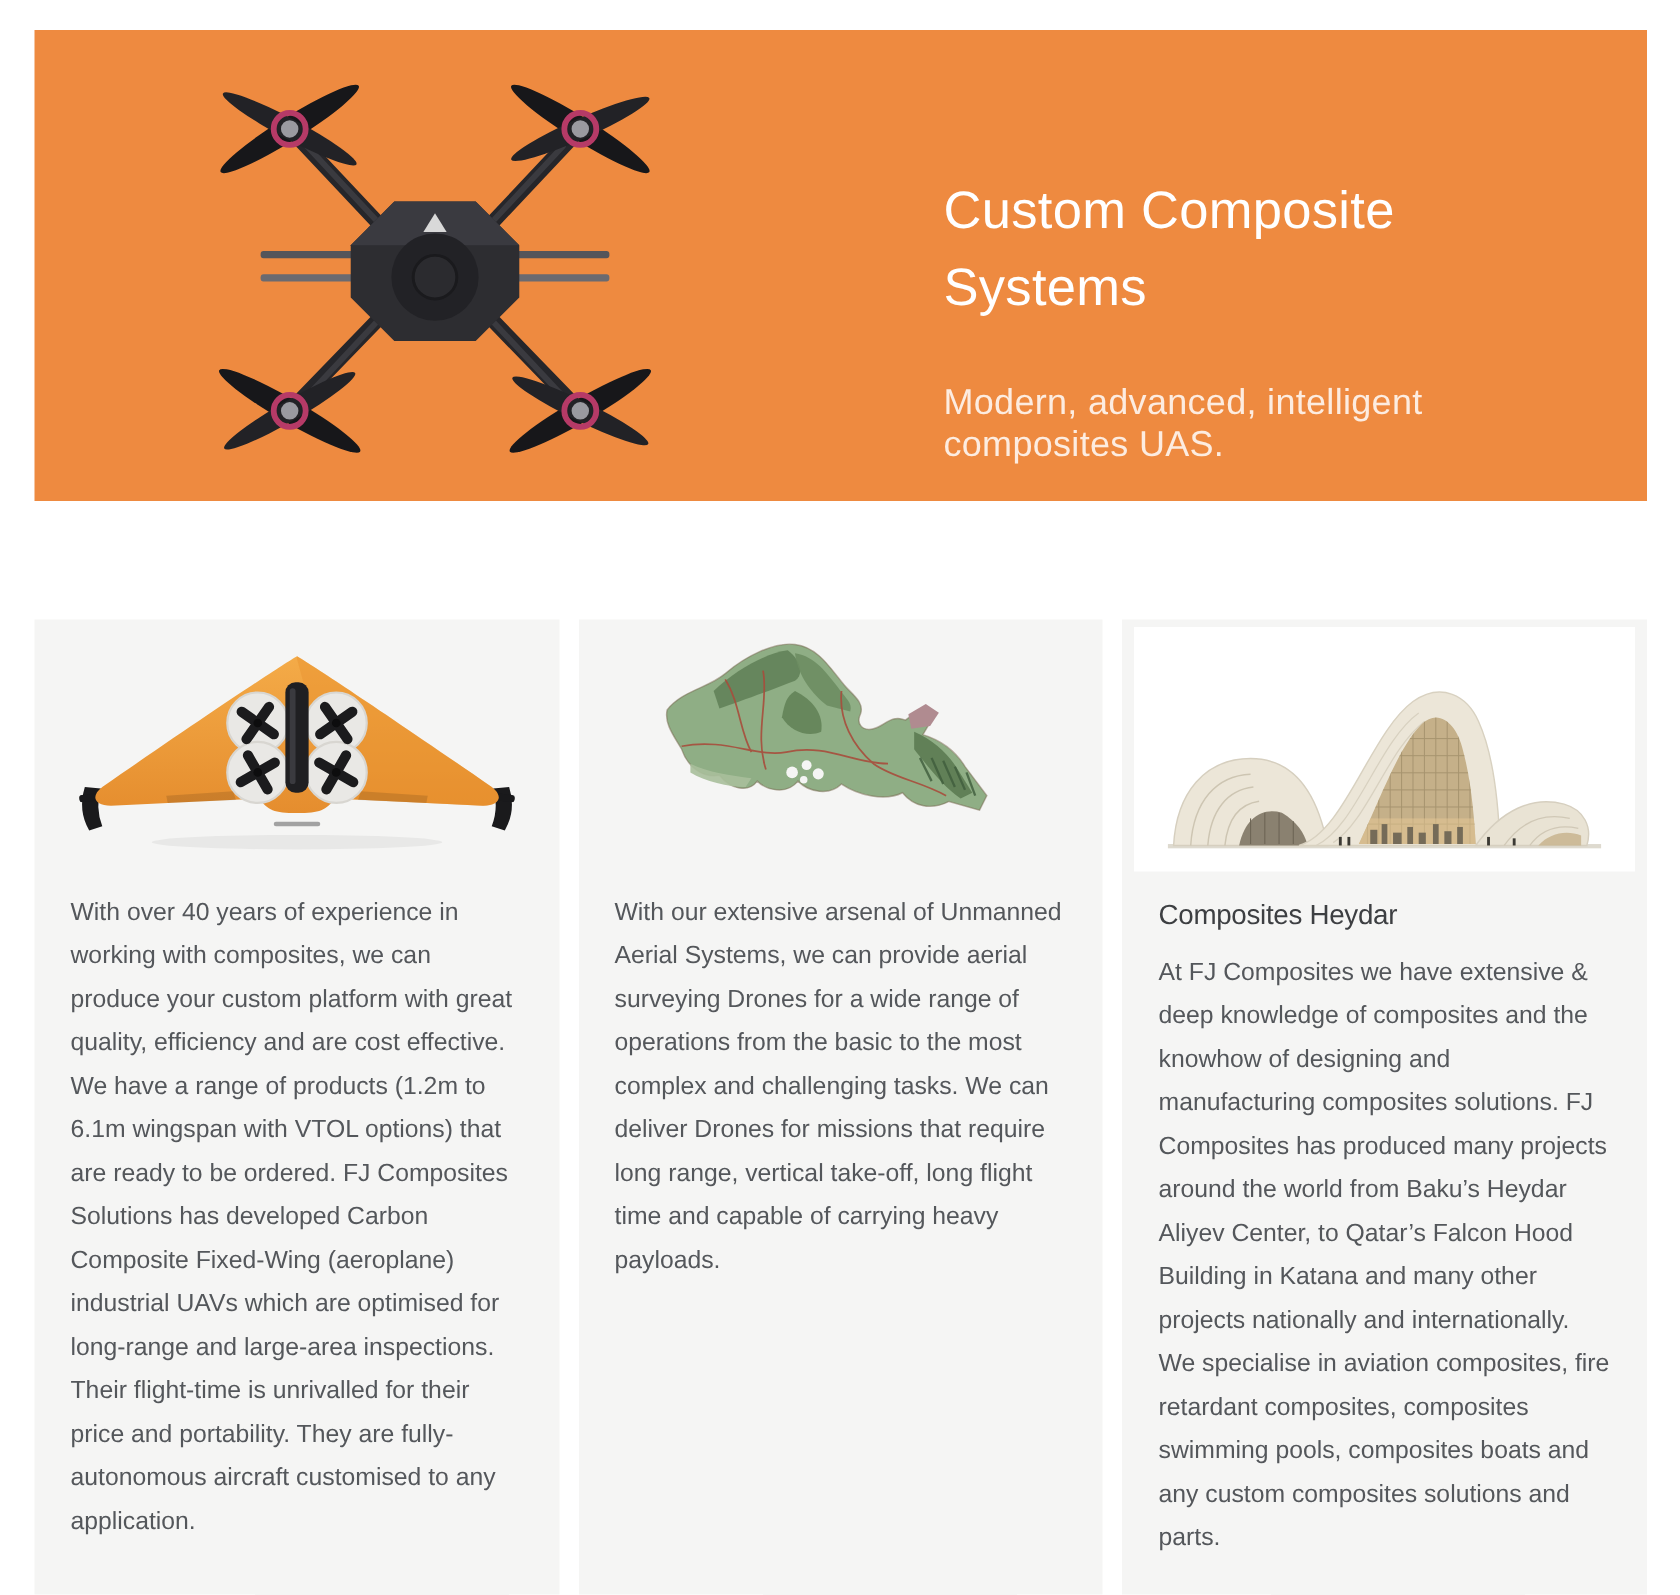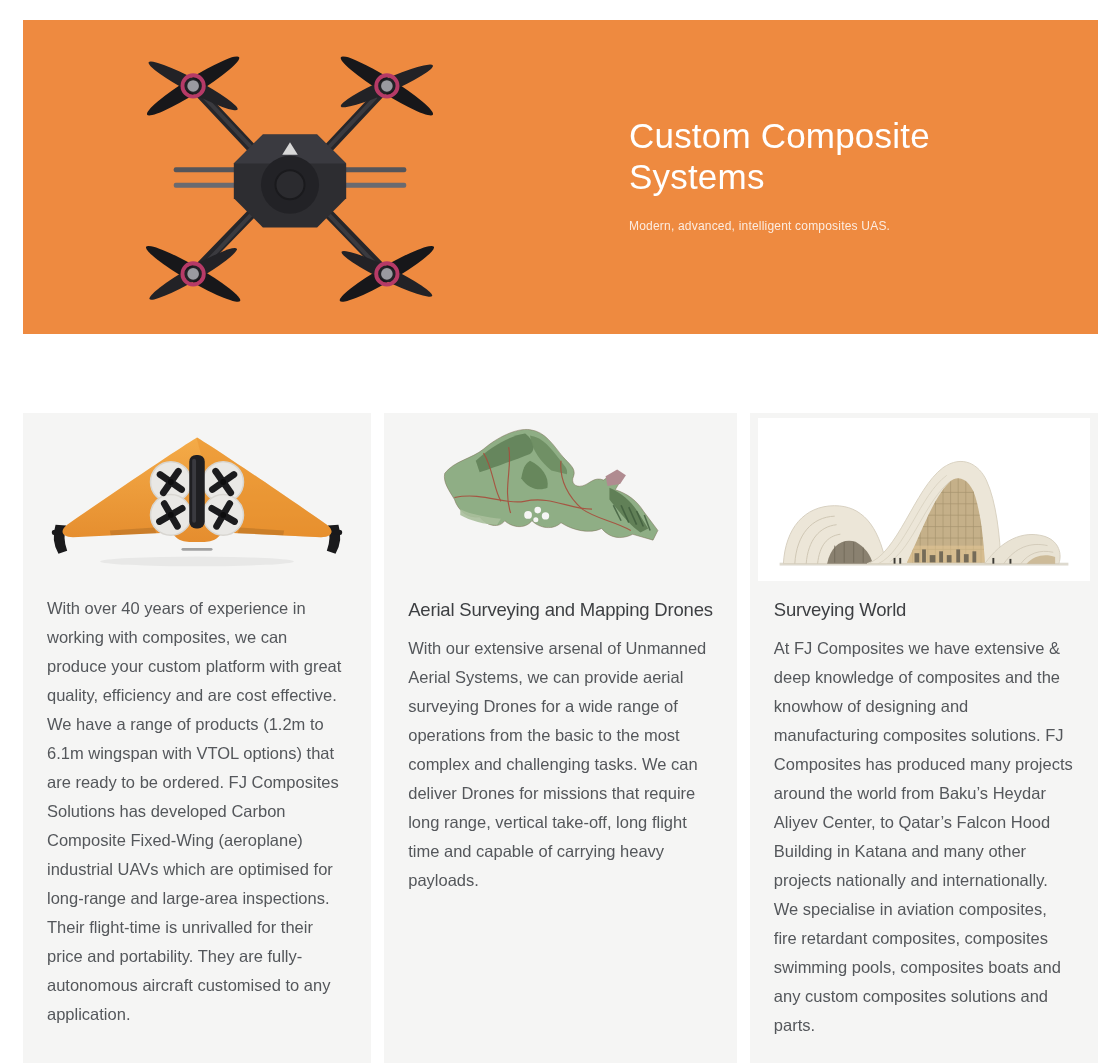--- a/index.html
+++ b/index.html
@@ -14,25 +14,25 @@
     position: relative;
     margin: 20px 22px 0 23px;
     height: 314px;
     background: #ee8a40;
     overflow: hidden;
   }
   .hero-media { position: absolute; left: 82px; top: 2px; }
   .hero-text { position: absolute; left: 606px; top: 95px; width: 400px; }
   .hero-title {
     margin: 0; font-size: 35px; font-weight: 400;
-    line-height: 41px; color: #ffffff; width: 360px;
+    line-height: 51px; color: #ffffff; width: 360px;
     letter-spacing: 0.2px;
   }
   .hero-sub {
-    margin: 22px 0 0; font-size: 12px; font-weight: 400;
+    margin: 38px 0 0; font-size: 24px; font-weight: 400;
     color: rgba(255,255,255,0.84); letter-spacing: 0.2px;
   }
   
   .cards {
     display: flex; gap: 13px;
     margin: 79px 22px 0 23px;
     align-items: stretch;
   }
   .card {
     flex: 1 1 0;
@@ -217,21 +217,20 @@
           </g>
 
           <g stroke="#a84d3c" stroke-width="1.2" fill="none" opacity="0.9">
             <path d="M40,80 C70,74 92,88 112,84 C140,78 158,92 182,92"></path>
             <path d="M96,28 C100,48 90,72 98,96"></path>
             <path d="M150,42 C148,62 158,80 172,92 C186,102 204,104 222,114"></path>
             <path d="M70,34 C80,50 80,70 88,84"></path>
           </g>
         </svg>
       </div>
-      <h2 class="card-title">Aerial Surveying and Mapping Drones</h2>
       <p class="card-body">With our extensive arsenal of Unmanned Aerial Systems, we can provide aerial surveying Drones for a wide range of operations from the basic to the most complex and challenging tasks. We can deliver Drones for missions that require long range, vertical take-off, long flight time and capable of carrying heavy payloads.</p>
     </article>
 
     <article class="card">
       <div class="card-media photo-white">
         <svg width="310" height="152" viewBox="0 0 320 160">
           <defs>
             <clipPath id="glassClip">
               <path d="M142,146 C158,112 170,78 186,62 C198,50 211,62 215,80 C221,102 223,128 224,146 Z"></path>
             </clipPath>
@@ -300,18 +299,18 @@
           <path d="M268,147 C276,138 288,136 298,140 L298,147 Z" fill="#c5b089" opacity="0.8"></path>
 
           <g fill="#3c3a34">
             <rect x="128" y="141" width="2" height="6"></rect>
               <rect x="134" y="141" width="2" height="6"></rect>
             <rect x="232" y="141" width="2" height="6"></rect>
               <rect x="250" y="142" width="2" height="5"></rect>
           </g>
         </svg>
       </div>
-      <h2 class="card-title">Surveying World</h2>
+      <h2 class="card-title">Composites Heydar</h2>
       <p class="card-body">At FJ Composites we have extensive &amp; deep knowledge of composites and the knowhow of designing and manufacturing composites solutions. FJ Composites has produced many projects around the world from Baku’s Heydar Aliyev Center, to Qatar’s Falcon Hood Building in Katana and many other projects nationally and internationally. We specialise in aviation composites, fire retardant composites, composites swimming pools, composites boats and any custom composites solutions and parts.</p>
     </article>
 
   </section>
 </main>
 
 </body></html>

